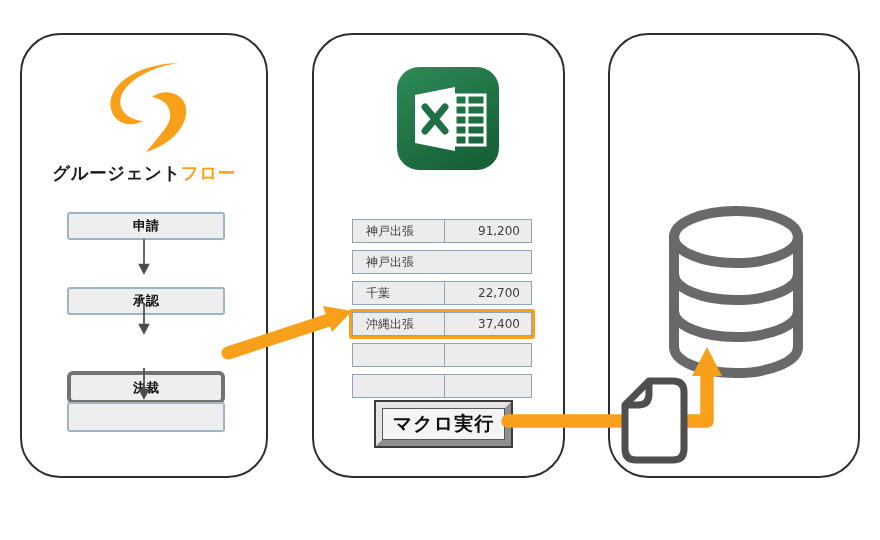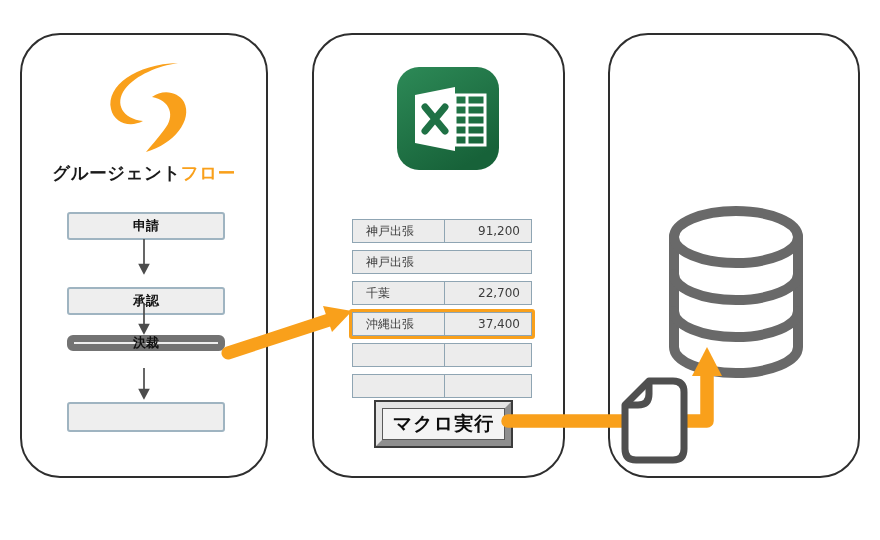--- a/index.html
+++ b/index.html
@@ -19,21 +19,21 @@
   .logo-wrap{position:absolute;left:76px;top:25px;width:95px;height:95px;}
   .brand{position:absolute;left:0;top:126px;width:100%;text-align:center;
     font-size:17.5px;font-weight:bold;letter-spacing:.5px;color:#1a1a1a;white-space:nowrap;}
   .brand .orange{color:#F9A01B;}
   .flow-box{
     position:absolute;left:45px;width:158px;height:28px;box-sizing:border-box;
     background:#eeeeee;border:2px solid #9fb4c1;border-radius:3px;
     display:flex;align-items:center;justify-content:center;
     font-size:13px;font-weight:bold;color:#111;
   }
-  .flow-box.hl{border:7px solid #737373;border-radius:6px;height:16px;}
+  .flow-box.hl{border:4px solid #737373;border-radius:6px;height:33px;margin-top:36px;}
 
   
   .excel-wrap{position:absolute;left:83px;top:32px;width:102px;height:103px;}
   .exp-table{position:absolute;left:38px;top:184px;width:180px;}
   .t-row{
     position:relative;height:24px;margin-bottom:7px;display:flex;
     background:#ececec;border:1.5px solid #8fa5b3;box-sizing:border-box;
   }
   .t-cell-l{width:91px;box-sizing:border-box;display:flex;align-items:center;
     padding-left:13px;font-size:12px;color:#3d3d3d;}

